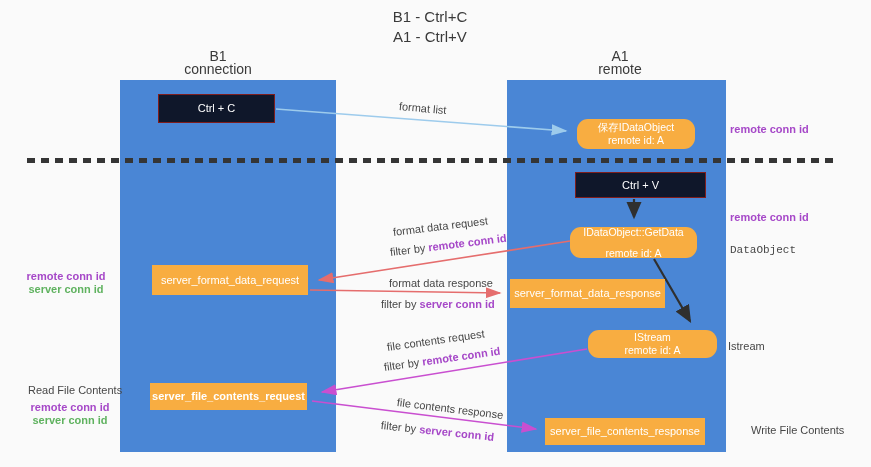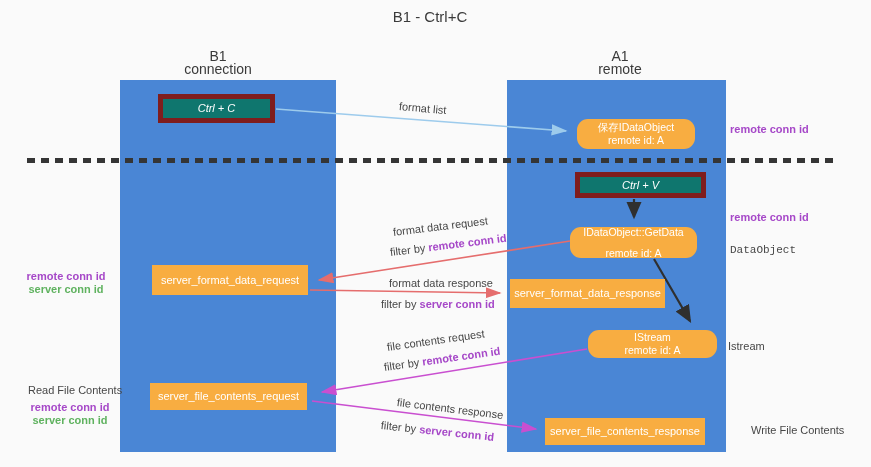--- a/index.html
+++ b/index.html
@@ -8,21 +8,21 @@
     font-family:"Liberation Sans",sans-serif;color:#3c3c3c;
   }
   .abs{position:absolute;}
   .title{left:0;width:860px;top:7px;text-align:center;font-size:15px;line-height:20px;color:#3a3a3a;}
   .lane{background:#4a86d5;}
   .lane-header{text-align:center;font-size:14px;line-height:13px;color:#3a3a3a;}
   .box{
     display:flex;flex-direction:column;align-items:center;justify-content:center;
     color:#fff;text-align:center;box-sizing:border-box;
   }
-  .box.green{background:#0f766e;border:5px solid #7f1d1d;font-style:italic;}
+  .box.green{background:#0f172a;border:1px solid #7f1d1d;}
   .box.orange{background:#f8ad41;}
   .box .l1,.box .l2{display:block;line-height:13px;}
   .fs10{font-size:10.5px;border-radius:11px;} .fs11{font-size:11px;}
   .dashed-line{
     height:5px;
     background:repeating-linear-gradient(to right,#353535 0 8px,transparent 8px 14px);
   }
   .alabel{font-size:11px;white-space:nowrap;color:#474747;transform-origin:left center;}
   .purple{color:#a648c8;font-weight:bold;}
   .greentx{color:#5fb25f;font-weight:bold;}
@@ -30,20 +30,21 @@
   .side.bold2{font-weight:bold;line-height:13px;text-align:center;}
   svg.overlay{position:absolute;left:0;top:0;pointer-events:none;}
 </style>
 </head>
 <body>
 
 <div id="stage">
 
   <div class="abs title">
     <div>B1 - Ctrl+C</div>
+    <div>A1 - Ctrl+V</div>
   </div>
 
   <div class="abs lane-header" style="left:158px;top:50px;width:120px;">
     <div>B1</div>
     <div>connection</div>
   </div>
   <div class="abs lane-header" style="left:560px;top:50px;width:120px;">
     <div>A1</div>
     <div>remote</div>
   </div>
@@ -101,21 +102,21 @@
 
   <div class="abs box orange fs11" style="left:510px;top:279px;width:155px;height:29px;">
     <span class="l1">server_format_data_response</span>
   </div>
 
   <div class="abs box orange fs10" style="left:588px;top:330px;width:129px;height:28px;">
     <span class="l1">IStream</span>
     <span class="l2">remote id: A</span>
   </div>
 
-  <div class="abs box orange fs11" style="left:150px;top:383px;width:157px;height:27px;">
+  <div class="abs box orange fs11" style="left:150px;top:383px;width:157px;height:27px;font-weight:bold;">
     <span class="l1">server_file_contents_request</span>
   </div>
 
   <div class="abs box orange fs11" style="left:545px;top:418px;width:160px;height:27px;">
     <span class="l1">server_file_contents_response</span>
   </div>
 
   <div class="abs alabel" style="left:399px;top:100px;transform:rotate(5deg);">format list</div>
 
   <div class="abs alabel" style="left:393px;top:226px;transform:rotate(-7deg);">format data request</div>

